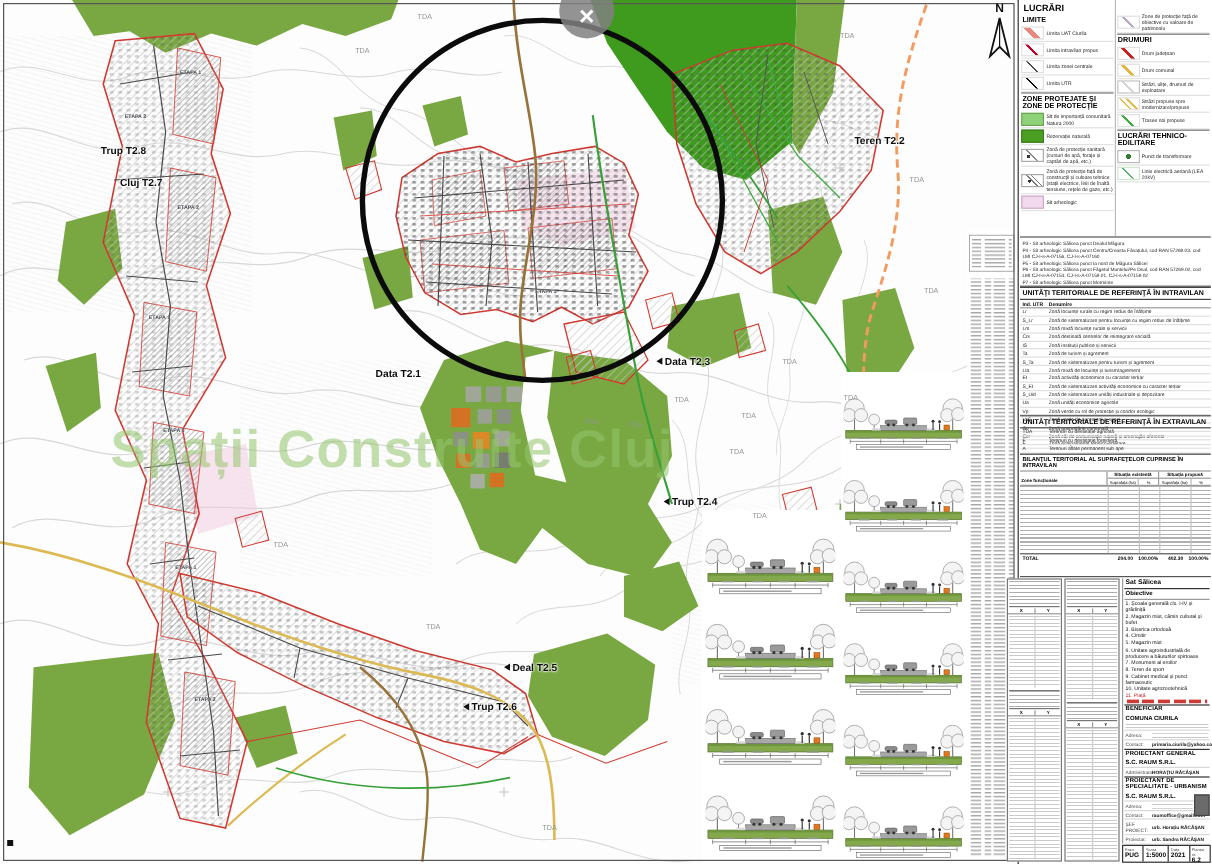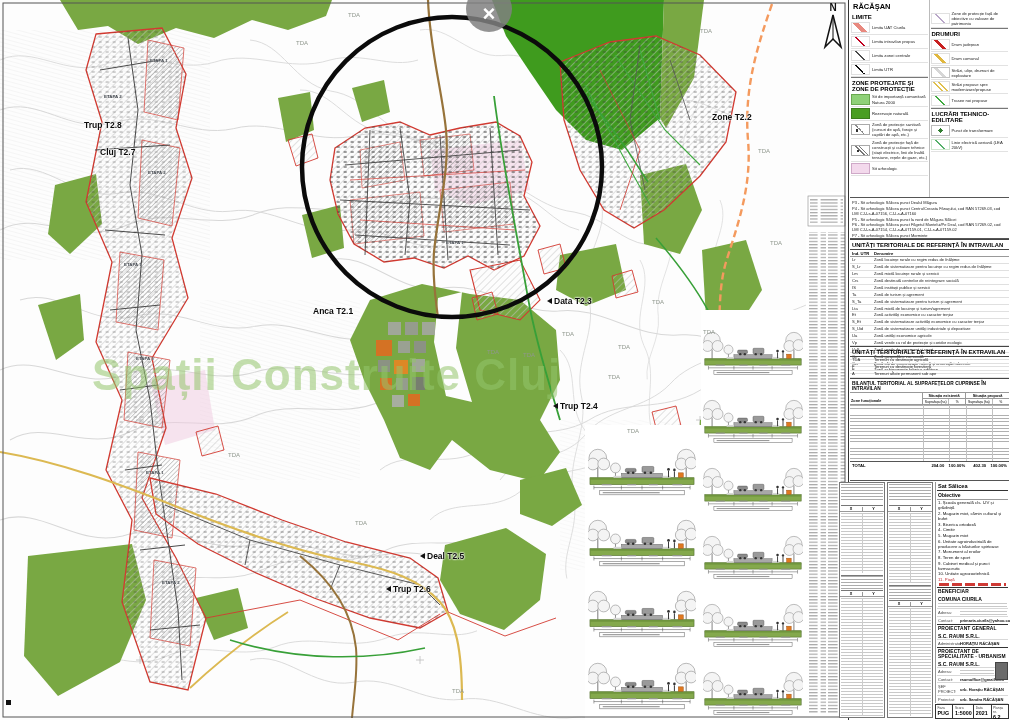--- a/index.html
+++ b/index.html
@@ -394,34 +394,34 @@
           <span>Trup T2.8</span>
         </div>
 
         <div class="trup" style="left: 100px; top: 147px;">
 
           <span>Cluj T2.7</span>
         </div>
 
         <div class="trup" style="left: 313px; top: 306px;">
 
-          <span>Anca T2.1</span>
+          <span>Data T2.1</span>
         </div>
 
         <div class="trup" style="left: 547px; top: 296px;">
           <span class="tri"></span>
           <span>Data T2.3</span>
         </div>
 
         <div class="trup" style="left: 712px; top: 112px;">
 
-          <span>Zone T2.2</span>
-        </div>
-
-        <div class="trup" style="left: 553px; top: 401px; align-items: center;">
+          <span>Teren T2.2</span>
+        </div>
+
+        <div class="trup" style="left: 553px; top: 413px; align-items: center;">
           <span class="tri"></span>
           <span>Trup T2.4</span>
         </div>
 
         <div class="trup" style="left: 420px; top: 551px;">
           <span class="tri"></span>
           <span>Deal T2.5</span>
         </div>
 
         <div class="trup" style="left: 386px; top: 584px;">
@@ -494,21 +494,21 @@
     <svg width="24" height="38" viewBox="0 0 24 38">
       <path d="M12,2 L20,34 L12,26 L4,34 Z" fill="#fff" stroke="#111" stroke-width="1.5"></path>
       <line x1="12" y1="2" x2="12" y2="26" stroke="#111" stroke-width="1"></line>
     </svg>
   </div>
 
   <aside class="panel">
 
     <div class="blk lg" style="top:0">
       <div class="lg-col l">
-        <div class="p-h1">RĂCĂŞAN</div>
+        <div class="p-h1">LUCRĂRI</div>
         <div class="p-h2" style="border-top:none">LIMITE</div>
         <div>
 
             <div class="lg-item">
               <span class="sw sw-uat"></span>
               <span class="lab">Limita UAT Ciurila</span>
             </div>
 
             <div class="lg-item">
               <span class="sw sw-intravilan"></span>

